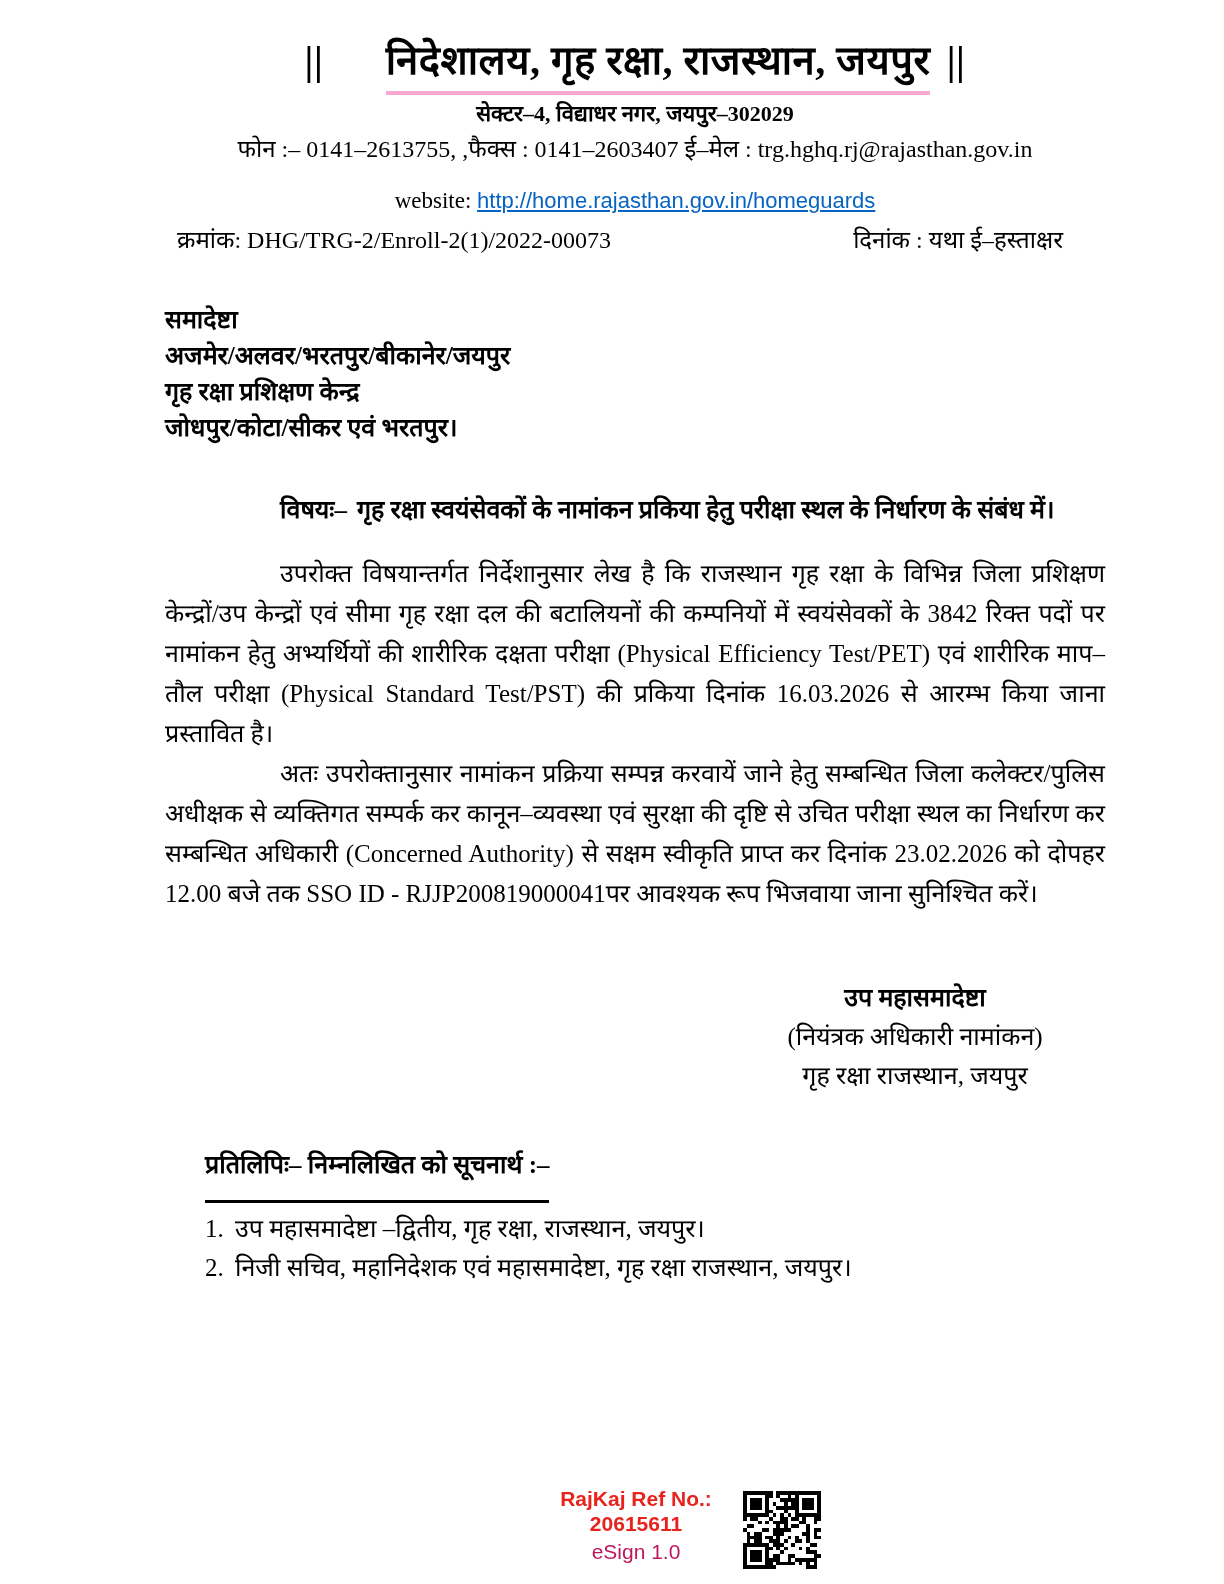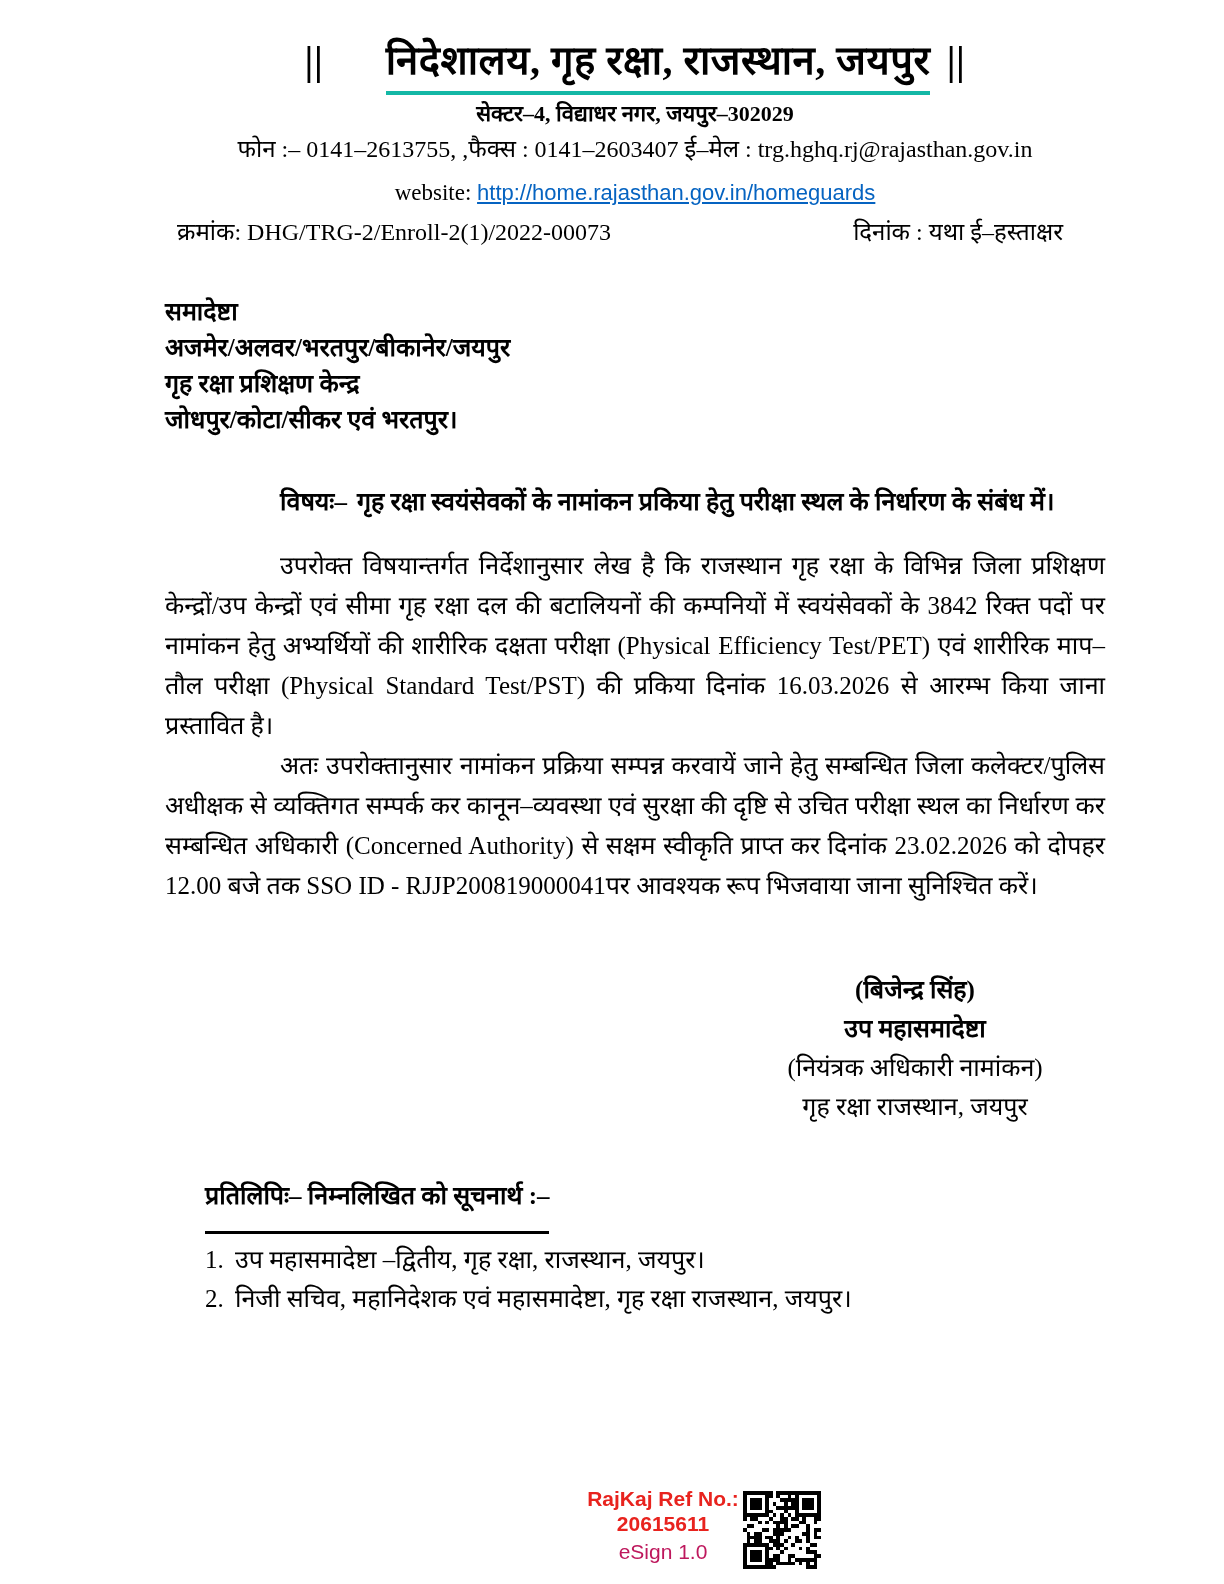--- a/index.html
+++ b/index.html
@@ -19,40 +19,40 @@
   .org-title {
     font-size: 40px;
     font-weight: bold;
     line-height: 54px;
     letter-spacing: 0.5px;
     white-space: nowrap;
   }
   .org-title .bar { font-weight: bold; padding: 0 6px; }
   .org-title .title-text {
     display: inline-block;
-    border-bottom: 4px solid #14b8a6;
+    border-bottom: 4px solid #f9a8d4;
     padding-bottom: 3px;
     margin-left: 46px;
   }
   .org-address {
     font-size: 22px;
     font-weight: bold;
     line-height: 30px;
     margin-top: 4px;
   }
   .contact-line {
     font-size: 24px;
     line-height: 33px;
     margin-top: 4px;
     text-align: center;
   }
   .website-line {
     font-size: 23px;
     line-height: 30px;
-    margin-top: 12px;
+    margin-top: 20px;
   }
   .website-link {
     color: #0563c1;
     text-decoration: underline;
     font-family: "Liberation Sans", "DejaVu Sans", sans-serif;
     font-size: 22px;
     cursor: pointer;
   }
   
   .ref-row {
@@ -115,21 +115,21 @@
     margin-bottom: 6px;
   }
   .copy-item .num {
     display: inline-block;
     width: 30px;
     font-family: "Liberation Serif", serif;
   }
   
   .rajkaj {
     position: absolute;
-    left: 563px;
+    left: 536px;
     top: 1486px;
     width: 200px;
     text-align: center;
     font-family: "Liberation Sans", "DejaVu Sans", sans-serif;
   }
   .rajkaj-label, .rajkaj-number {
     color: #e8231e;
     font-weight: bold;
     font-size: 21px;
     line-height: 25px;
@@ -190,21 +190,20 @@
   <div class="subject">
     <span class="subject-label">विषयः–</span><span>गृह रक्षा स्वयंसेवकों के नामांकन प्रकिया हेतु परीक्षा स्थल के निर्धारण के संबंध में।</span>
   </div>
 
   <div class="body-text">
     <p class="para">उपरोक्त विषयान्तर्गत निर्देशानुसार लेख है कि राजस्थान गृह रक्षा के विभिन्न जिला प्रशिक्षण केन्द्रों/उप केन्द्रों एवं सीमा गृह रक्षा दल की बटालियनों की कम्पनियों में स्वयंसेवकों के 3842 रिक्त पदों पर नामांकन हेतु अभ्यर्थियों की शारीरिक दक्षता परीक्षा (Physical Efficiency Test/PET) एवं शारीरिक माप–तौल परीक्षा (Physical Standard Test/PST)  की प्रकिया दिनांक 16.03.2026 से आरम्भ किया जाना प्रस्तावित है।</p>
     <p class="para">अतः उपरोक्तानुसार नामांकन प्रक्रिया सम्पन्न करवायें जाने हेतु सम्बन्धित जिला कलेक्टर/पुलिस अधीक्षक से व्यक्तिगत सम्पर्क कर कानून–व्यवस्था एवं सुरक्षा की दृष्टि से उचित परीक्षा स्थल का निर्धारण कर सम्बन्धित अधिकारी (Concerned Authority) से सक्षम स्वीकृति प्राप्त कर दिनांक 23.02.2026 को दोपहर 12.00 बजे तक SSO ID - RJJP200819000041पर आवश्यक रूप भिजवाया जाना सुनिश्चित करें।</p>
   </div>
 
   <div class="signature">
-    <div class="sig-bold">(बिजेन्द्र सिंह)</div>
     <div class="sig-bold">उप महासमादेष्टा</div>
     <div>(नियंत्रक अधिकारी नामांकन)</div>
     <div>गृह रक्षा राजस्थान, जयपुर</div>
   </div>
 
   <div class="copy-section">
     <div class="copy-heading">प्रतिलिपिः– निम्नलिखित को सूचनार्थ :–</div>
     <div class="copy-item">
       <span class="num">1.</span><span>उप महासमादेष्टा –द्वितीय, गृह रक्षा, राजस्थान, जयपुर।</span>
     </div>

